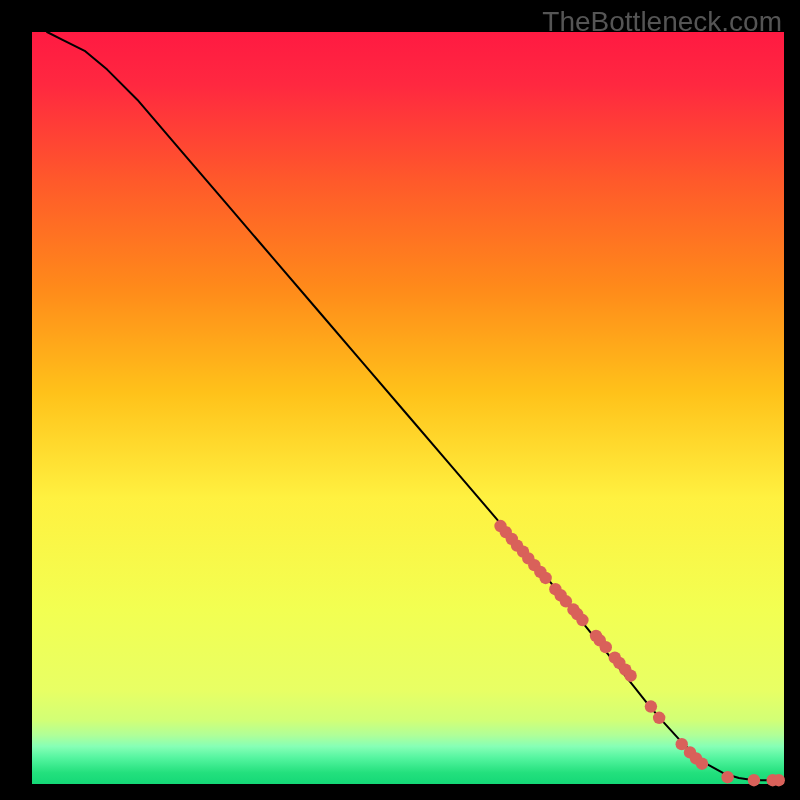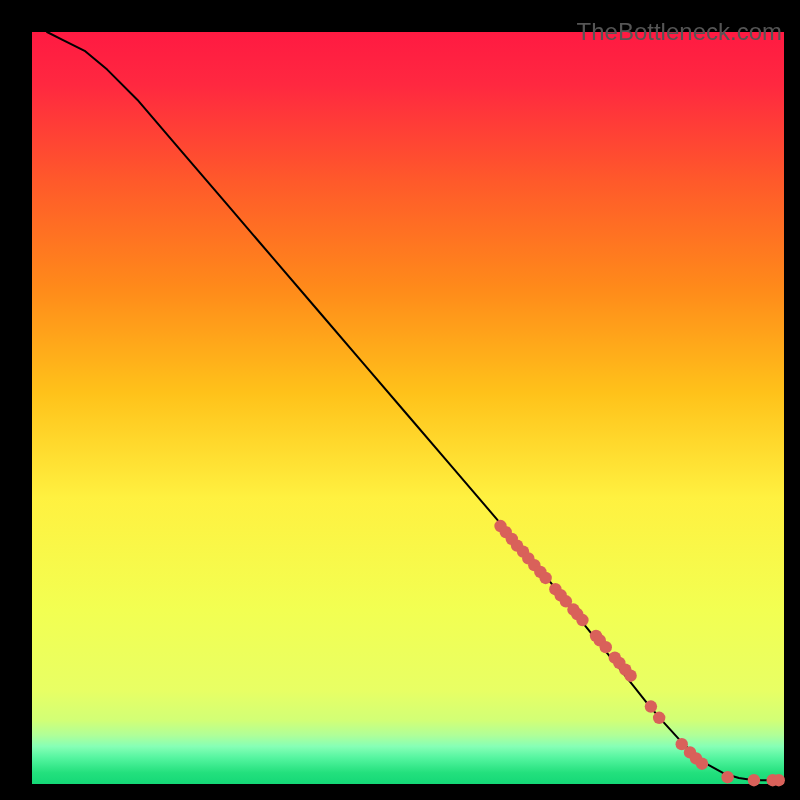--- a/index.html
+++ b/index.html
@@ -12,24 +12,24 @@
     font-family: Arial, Helvetica, sans-serif;
   }
   .frame {
     width: 800px;
     height: 800px;
     background: #000;
     position: relative;
   }
   .watermark {
     position: absolute;
-    top: 18px;
+    top: 6px;
     right: 18px;
     color: #555;
-    font-size: 24px;
+    font-size: 28px;
     font-weight: 500;
     z-index: 5;
     pointer-events: none;
     user-select: none;
   }
   svg { display: block; }
 </style>
 </head>
 <body>
 

